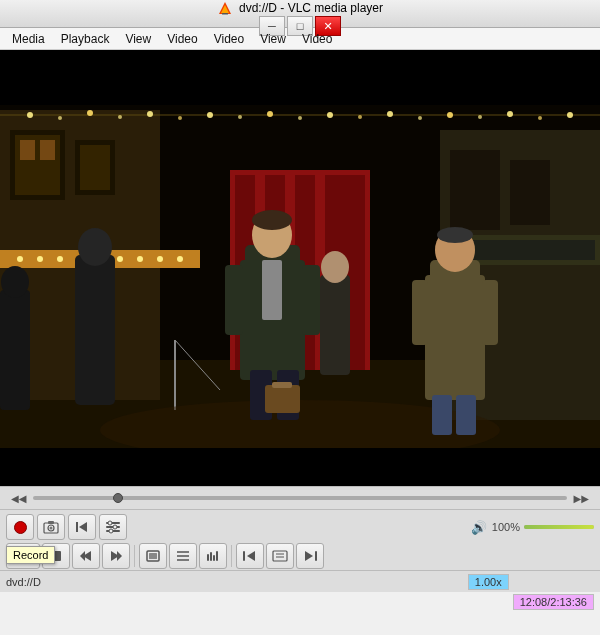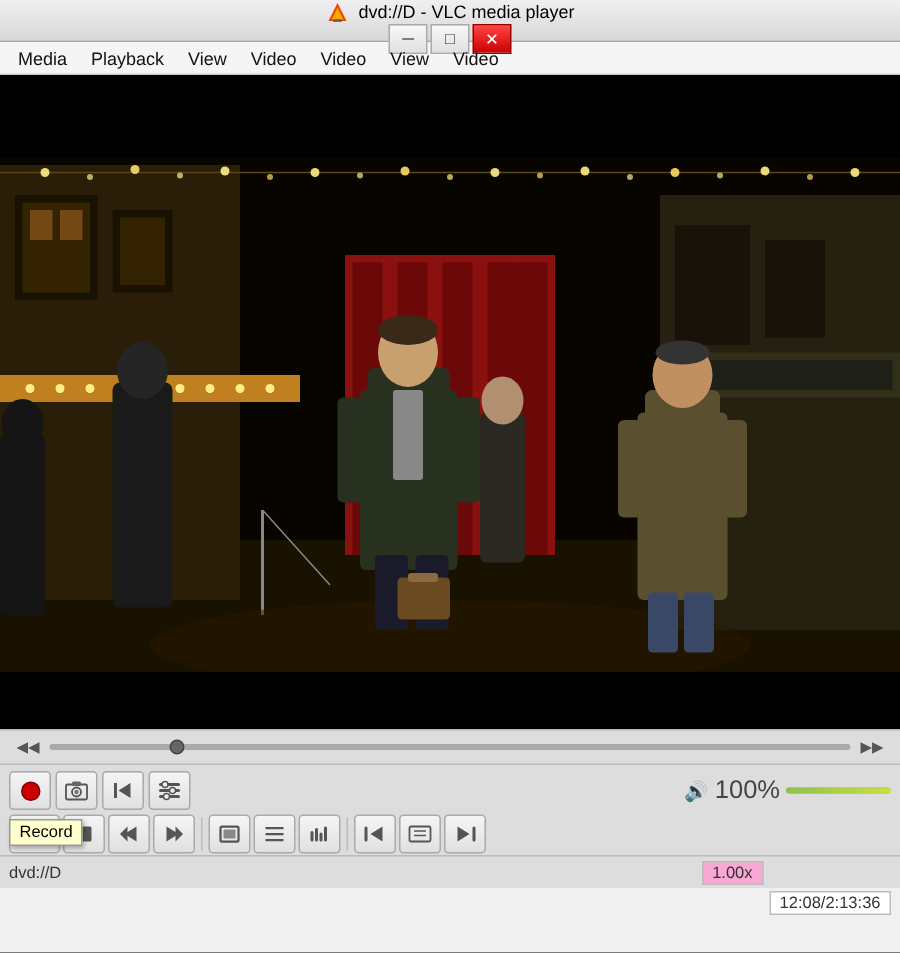--- a/index.html
+++ b/index.html
@@ -94,21 +94,21 @@
       padding: 2px 6px; font-size: 11px; white-space: nowrap;
       z-index: 10;
       box-shadow: 1px 1px 3px rgba(0,0,0,0.3);
       margin-top: 20px;
     }
 
     
     .volume-area {
       display: flex; align-items: center; gap: 4px; margin-left: auto;
     }
-    .volume-pct { font-size: 17px; color: #444; }
+    .volume-pct { font-size: 11px; color: #444; }
     .volume-slider {
       width: 70px; height: 14px; position: relative;
     }
     .volume-track {
       position: absolute; left: 0; top: 5px;
       width: 100%; height: 4px; background: #aaa; border-radius: 2px;
     }
     .volume-fill {
       position: absolute; left: 0; top: 0;
       width: 100%; height: 100%;
@@ -117,25 +117,25 @@
     }
     .volume-speaker { font-size: 13px; color: #555; }
 
     
     .status-bar {
       height: 22px; background: #ddd; border-top: 1px solid #bbb;
       display: flex; align-items: center; padding: 0 6px;
     }
     .status-filename { flex: 1; font-size: 11px; color: #333; }
     .status-speed {
-      padding: 1px 6px; border: 1px solid #bbb; background: #f9a8d4;
+      padding: 1px 6px; border: 1px solid #bbb; background: #7dd3fc;
       font-size: 11px; color: #333; margin-right: 4px;
     }
     .status-time {
-      padding: 1px 6px; border: 1px solid #bbb; background: #ffffff;
+      padding: 1px 6px; border: 1px solid #bbb; background: #f0abfc;
       font-size: 11px; color: #333; margin-top: 40px;
     }
 
     
     .scene-svg { position: absolute; top: 0; left: 0; width: 100%; height: 100%; }
 
     .separator { width: 1px; height: 22px; background: #bbb; margin: 0 2px; }
   </style>
 </head>
 <body>

